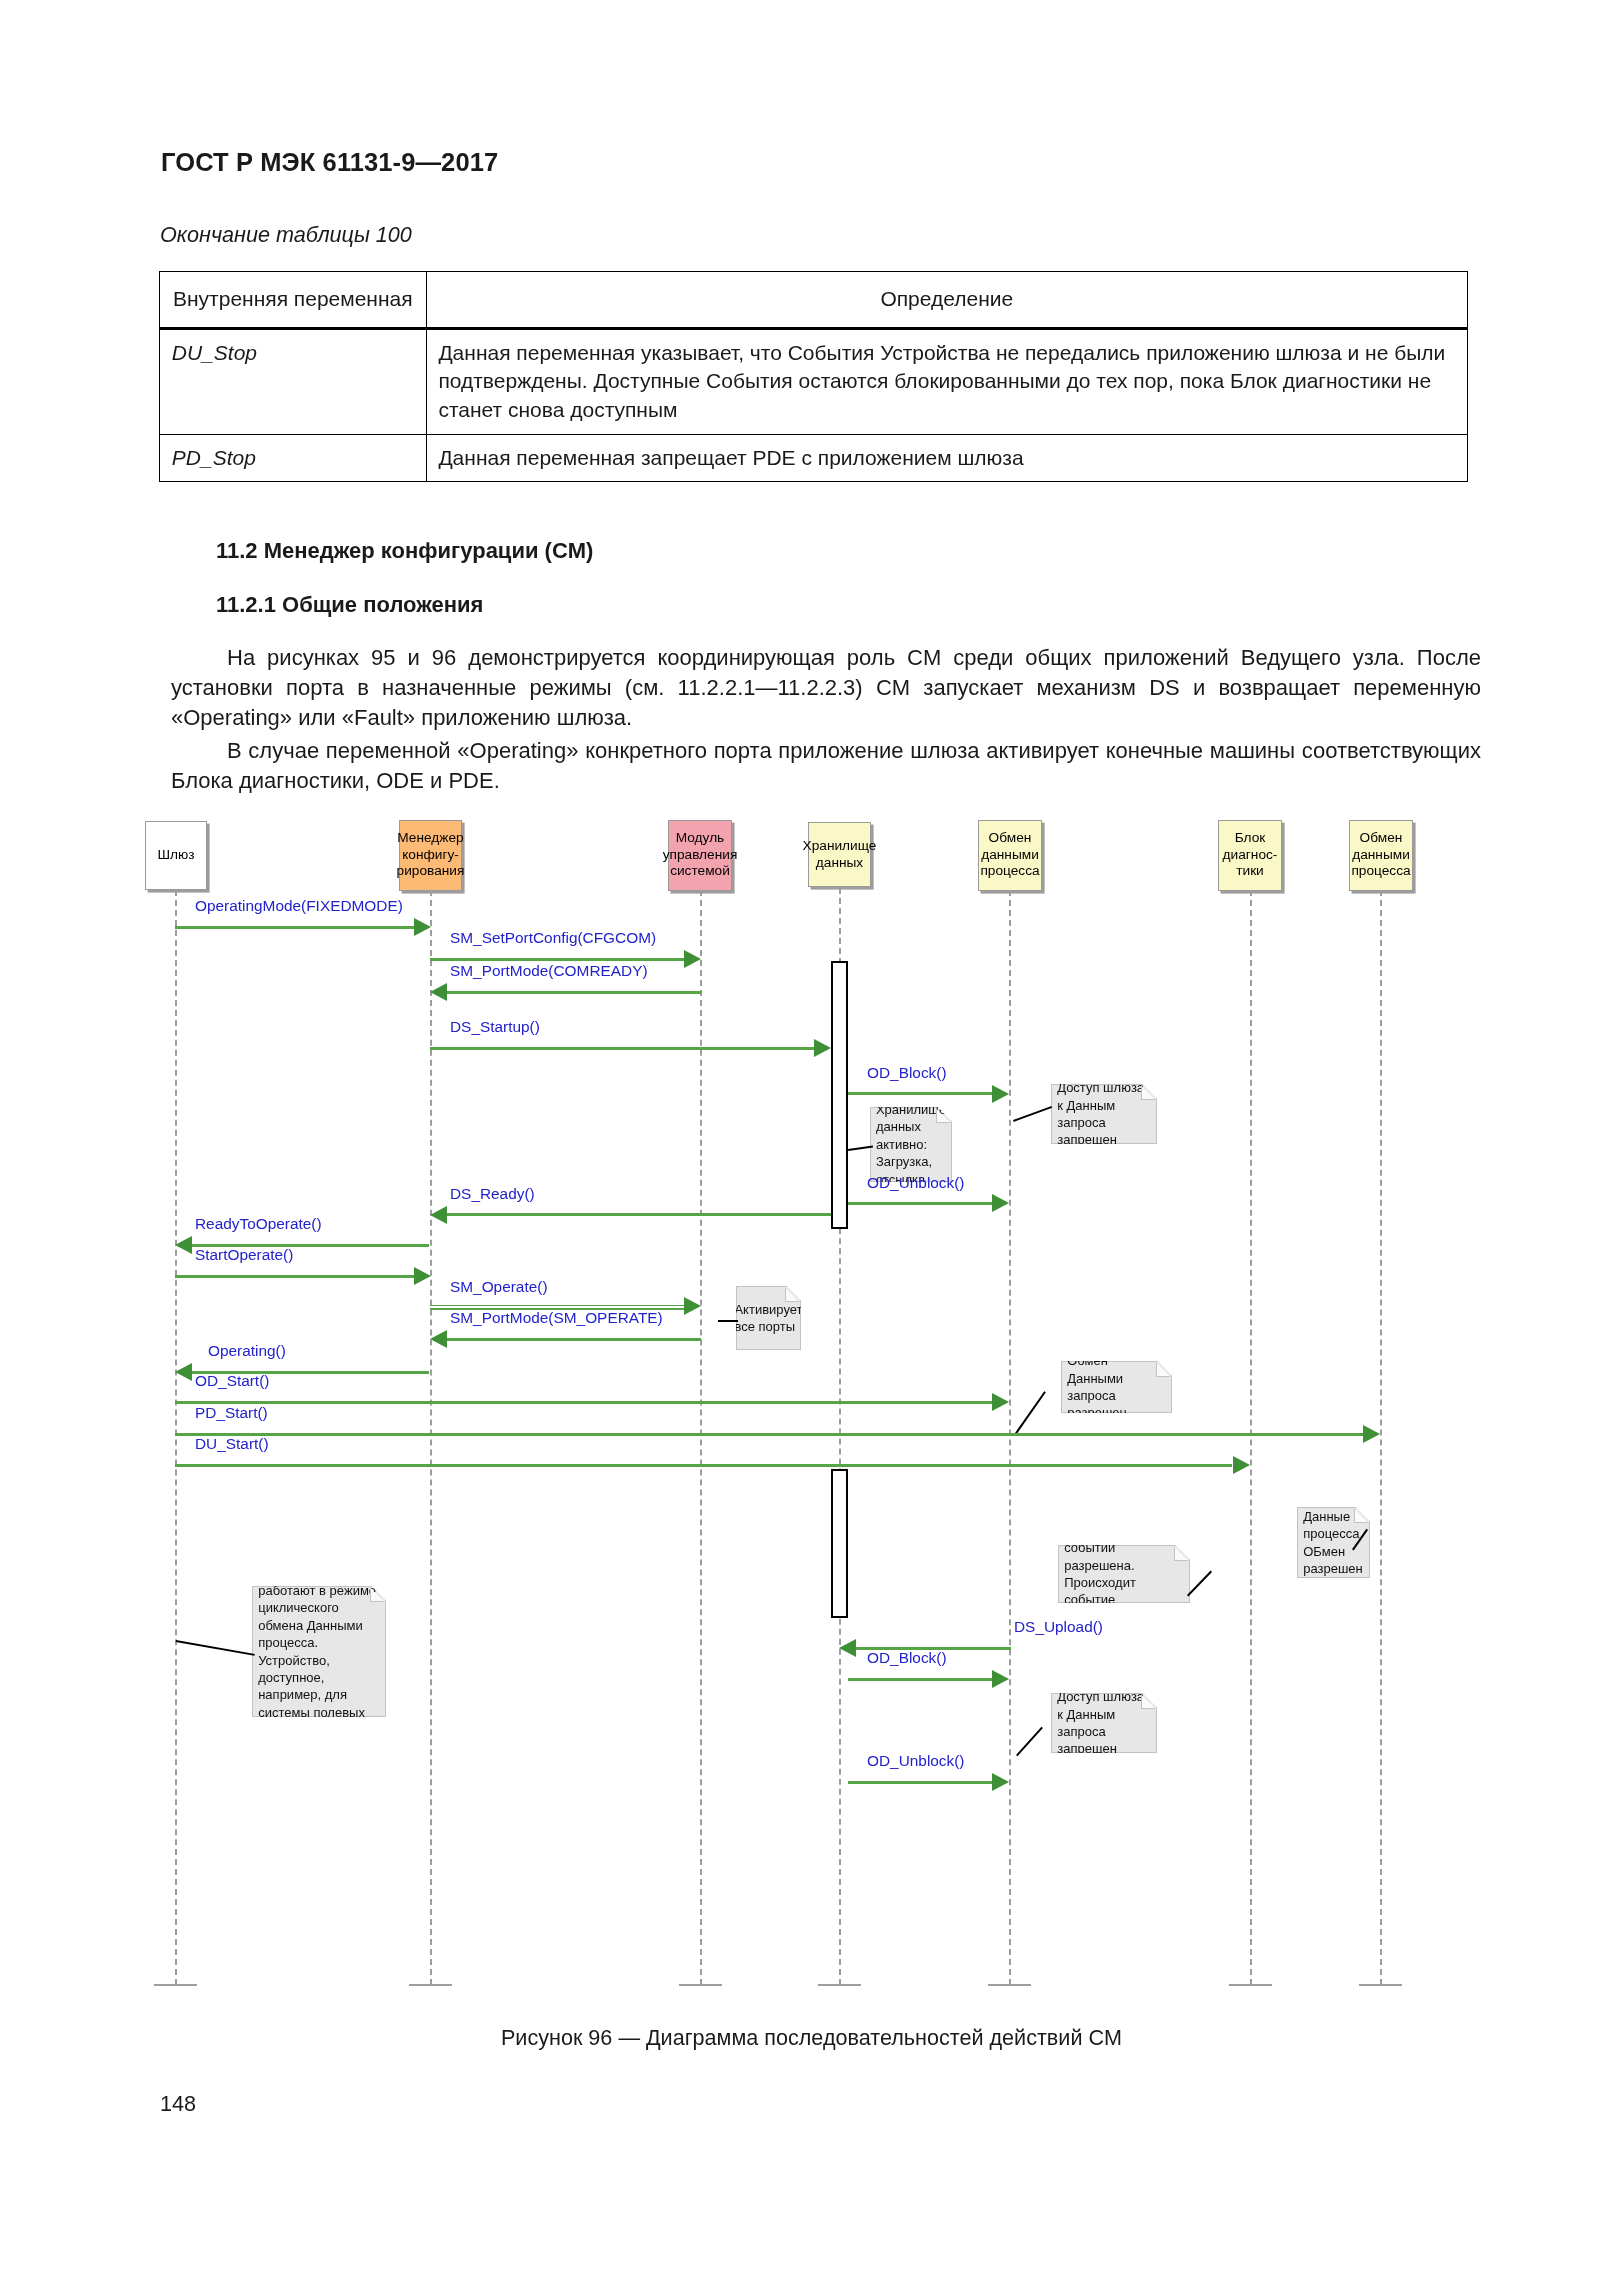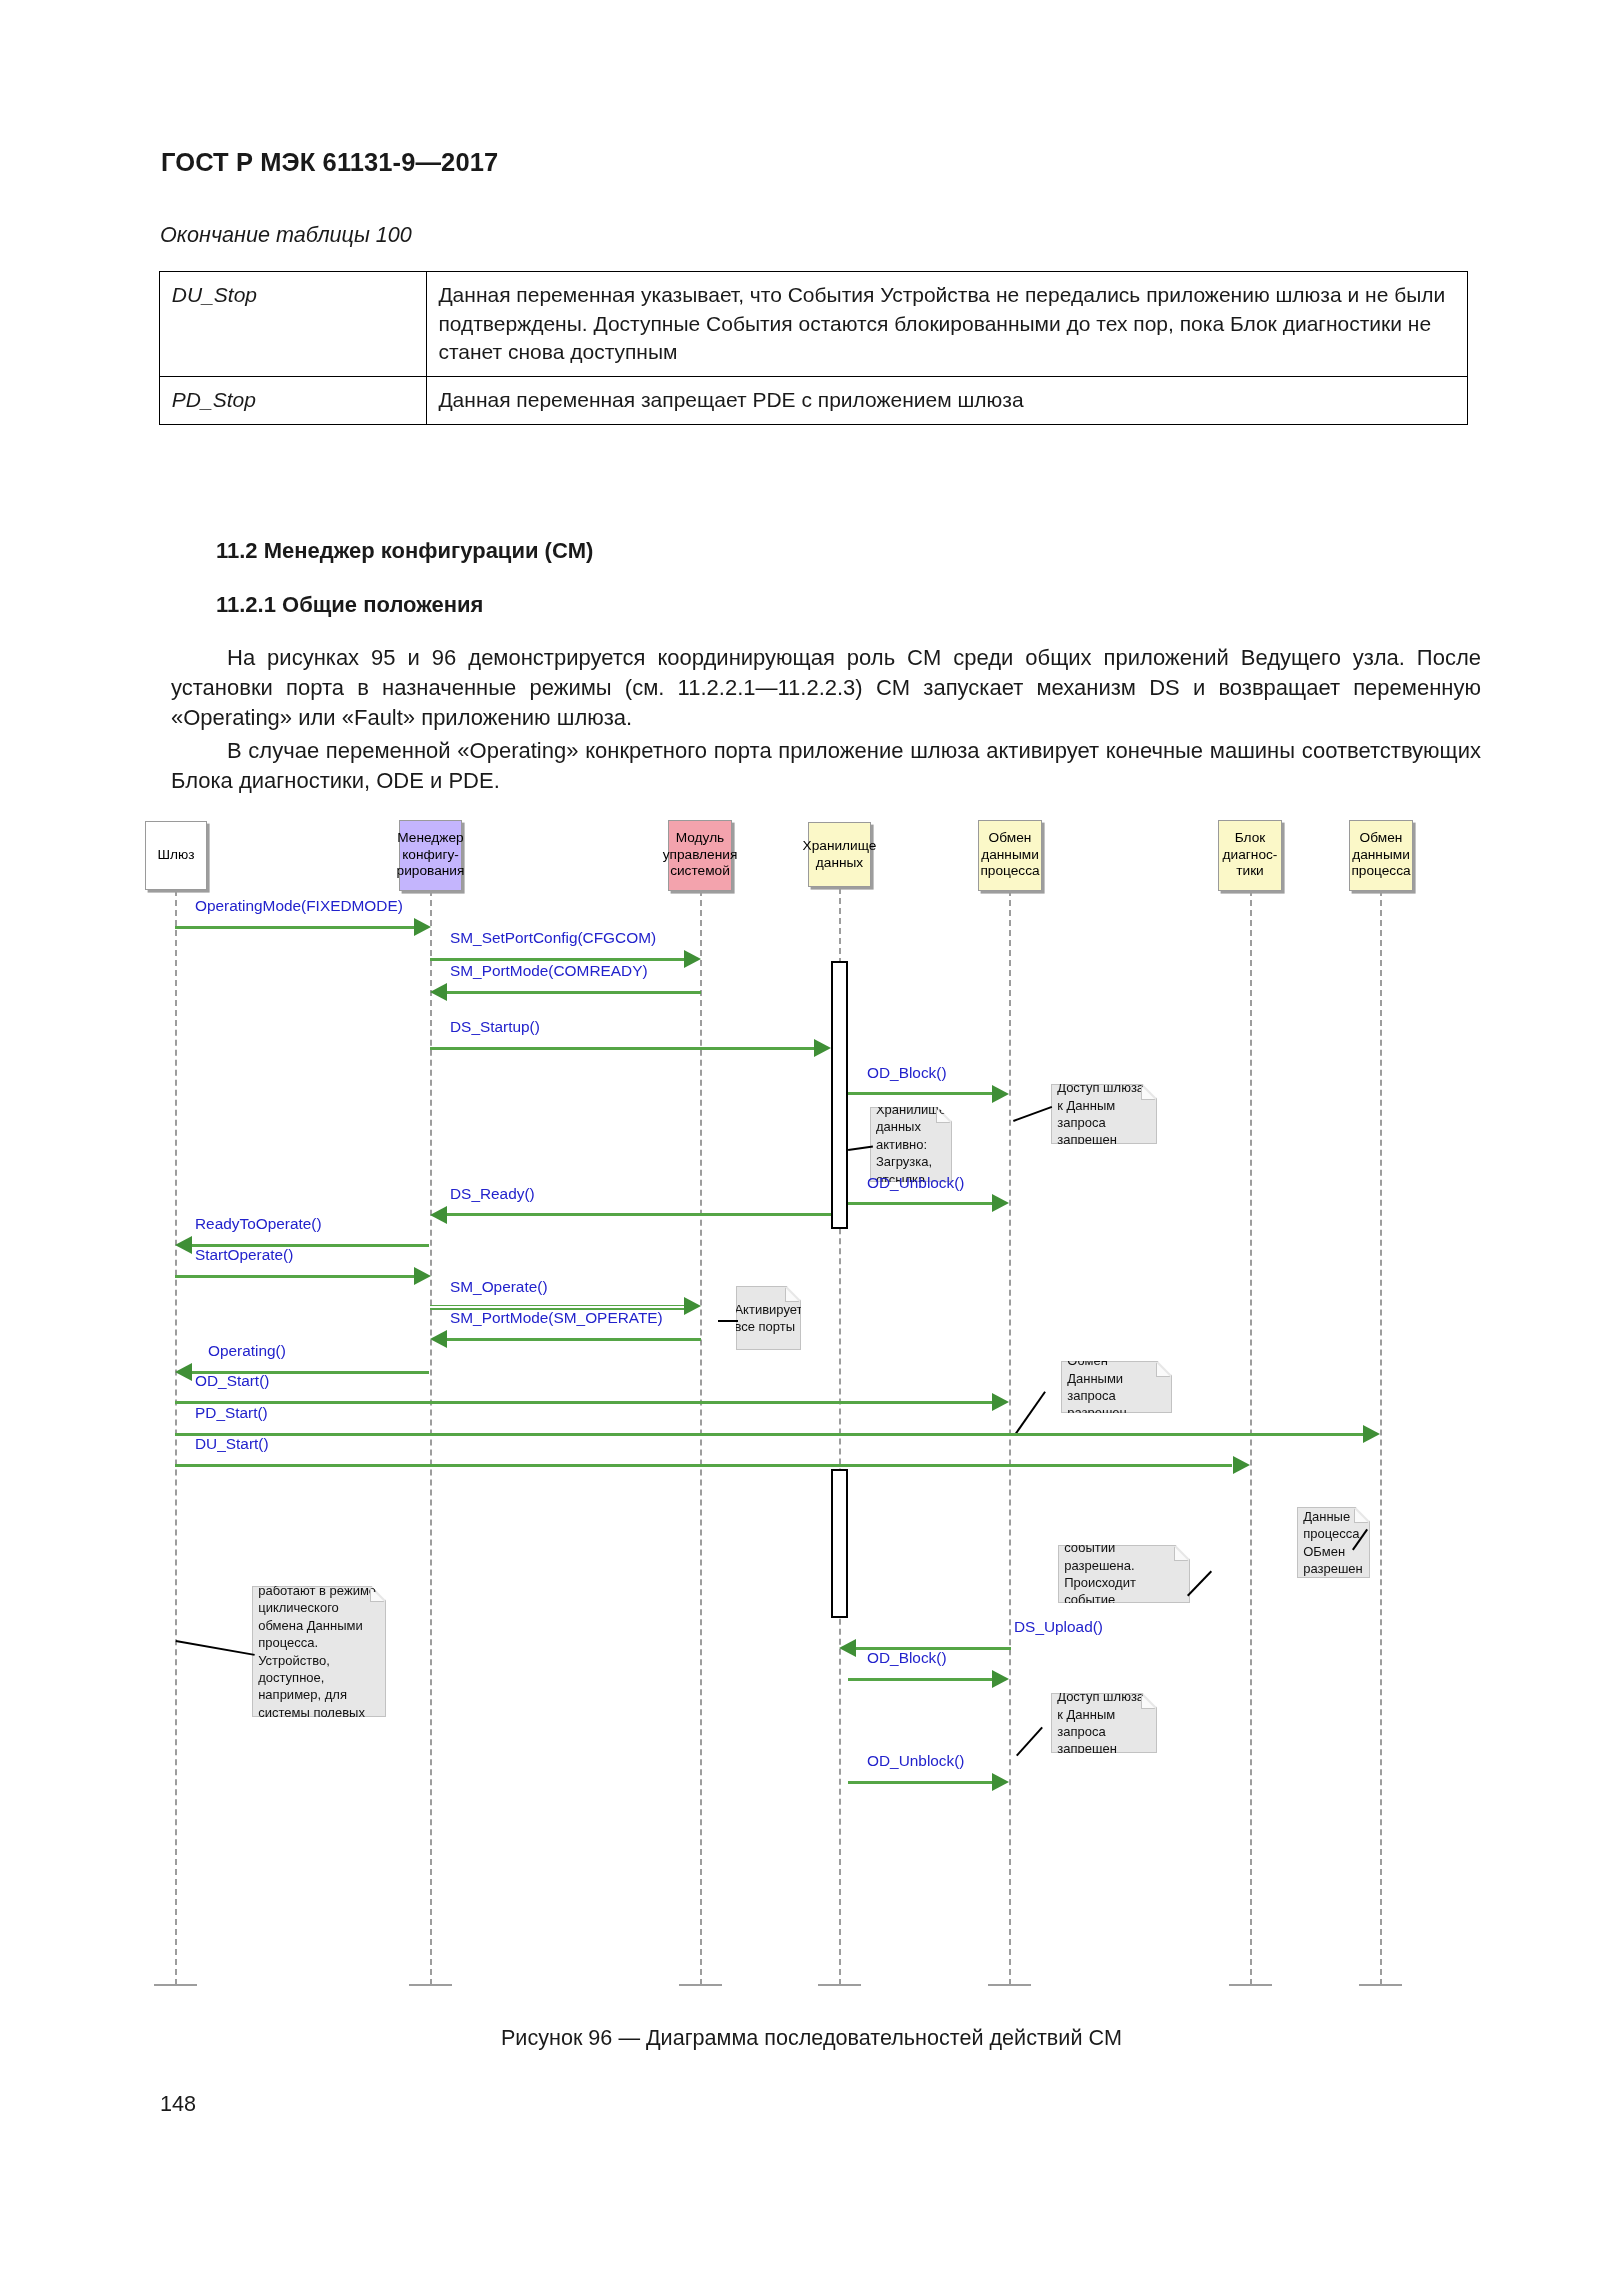--- a/index.html
+++ b/index.html
@@ -102,20 +102,24 @@
 </head>
 <body>
 
 <div class="page">
 
   <div class="doc-header">ГОСТ Р МЭК 61131-9—2017</div>
   <div class="table-cont">Окончание таблицы 100</div>
 
   <table class="tbl">
     <tbody>
+        <tr class="hdr-row">
+      <th class="k thick">Внутренняя переменная</th>
+      <th class="thick">Определение</th>
+    </tr>
     <tr>
       <td class="k">DU_Stop</td>
       <td>Данная переменная указывает, что События Устройства не передались приложению шлюза и не были подтверждены. Доступные События остаются блокированными до тех пор, пока Блок диагностики не станет снова доступным</td>
     </tr>
     <tr>
       <td class="k">PD_Stop</td>
       <td>Данная переменная запрещает PDE с приложением шлюза</td>
     </tr>
   </tbody>
     </table>
@@ -123,21 +127,21 @@
   <h2 class="sec" id="sec112">11.2 Менеджер конфигурации (CM)</h2>
   <h2 class="sec" id="sec1121">11.2.1 Общие положения</h2>
   <p class="para" id="p1">На рисунках 95 и 96 демонстрируется координирующая роль CM среди общих приложений Ведущего узла. После установки порта в назначенные режимы (см. 11.2.2.1—11.2.2.3) CM запускает механизм DS и возвращает переменную «Operating» или «Fault» приложению шлюза.</p>
   <p class="para" id="p2">В случае переменной «Operating» конкретного порта приложение шлюза активирует конечные машины соответствующих Блока диагностики, ODE и PDE.</p>
 
   <div class="diagram">
 
     <div class="ll-head" style="left:0px;top:7.9px;width:62px;height:69px;background:#ffffff;">
         <span>Шлюз</span>
       </div>
-    <div class="ll-head" style="left:254px;top:6.5px;width:63px;height:71px;background:#c4b5fd;white-space:pre-line;"><span>Менеджер
+    <div class="ll-head" style="left:254px;top:6.5px;width:63px;height:71px;background:#fdba74;white-space:pre-line;"><span>Менеджер
 конфигу-
 рирования</span></div>
     <div class="ll-head" style="left:523px;top:6.5px;width:64px;height:71px;background:#f3a3ad;white-space:pre-line;"><span>Модуль
 управления
 системой</span></div>
     <div class="ll-head" style="left:663px;top:9.2px;width:63px;height:65px;background:#fbf8c8;white-space:pre-line;"><span>Хранилище
 данных</span></div>
     <div class="ll-head" style="left:833px;top:6.5px;width:64px;height:71px;background:#fbf8c8;white-space:pre-line;"><span>Обмен
 данными
 процесса</span></div>

